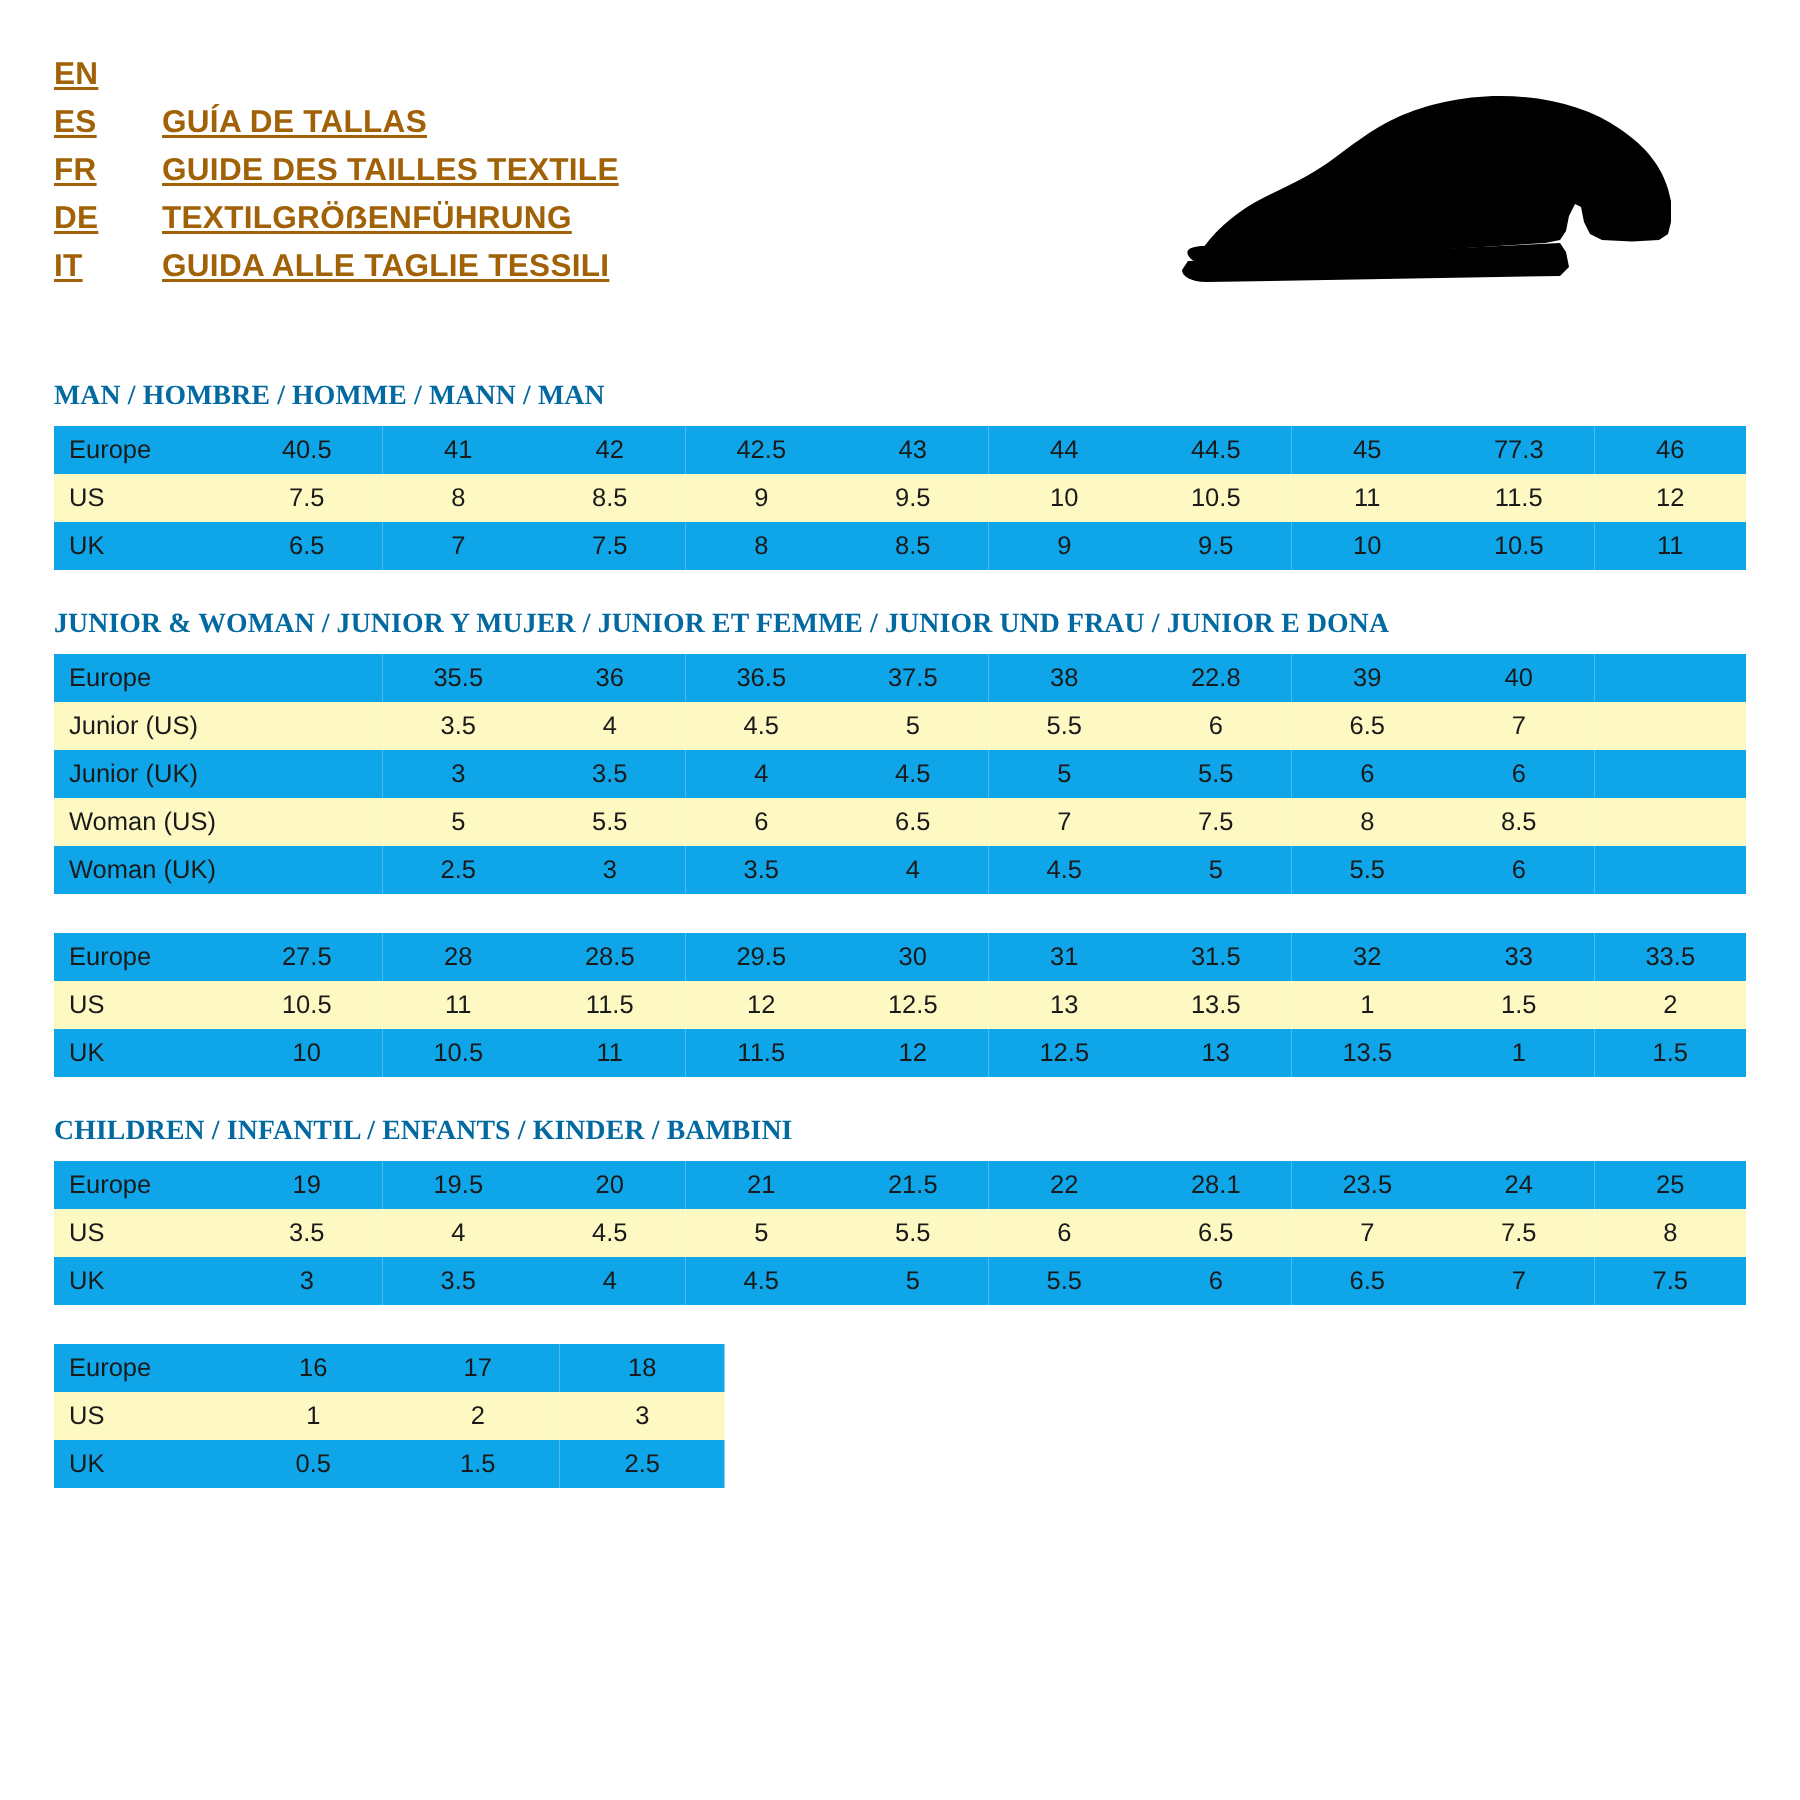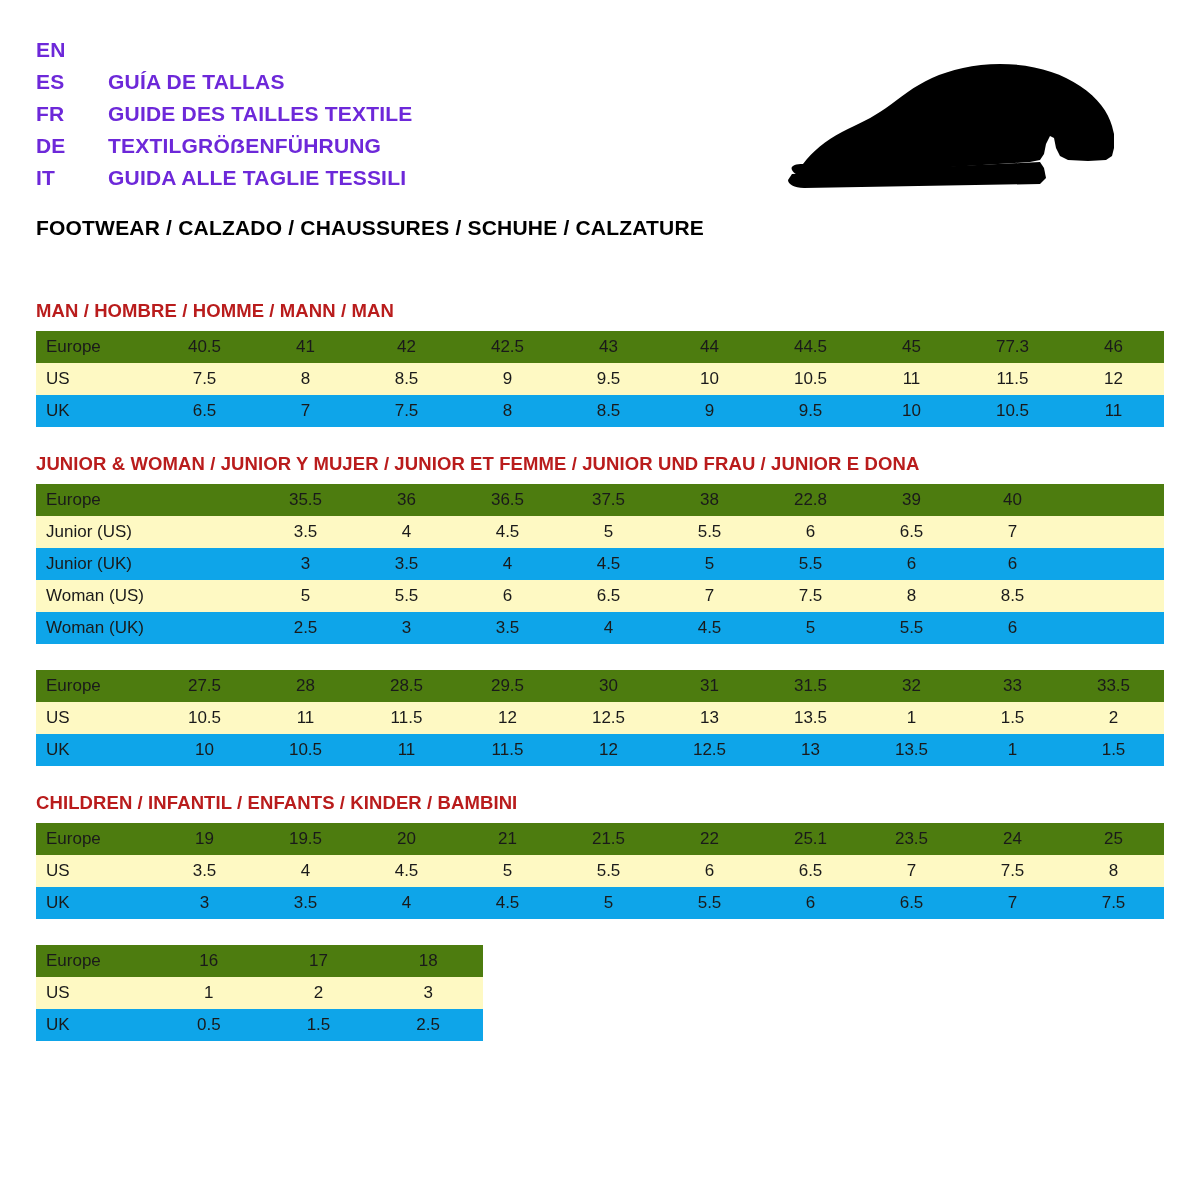--- a/index.html
+++ b/index.html
@@ -31,21 +31,22 @@
     margin: 0;
     padding: 0;
   }
   .lang-row {
     display: flex;
     align-items: flex-start;
     font-weight: bold;
     font-size: 21px;
     letter-spacing: 0.2px;
     line-height: 1.52;
-    color: #6d28d9;
+    color: #a16207;
+    text-decoration: underline;
   }
   .lang-code {
     width: 72px;
     flex: 0 0 72px;
   }
   .lang-text {
     white-space: nowrap;
   }
   .subtitle {
     margin-top: 22px;
@@ -73,22 +74,23 @@
   .sections {
     margin-top: 60px;
   }
   .section {
     margin-bottom: 26px;
   }
   .section-title {
     font-weight: bold;
     font-size: 18.5px;
     letter-spacing: 0.1px;
-    color: #b91c1c;
+    color: #0369a1;
     margin-bottom: 9px;
+    font-family: Liberation Serif, serif;
   }
   table.size-table {
     border-collapse: collapse;
     table-layout: fixed;
     font-size: 17px;
   }
   table.size-table.full {
     width: 1128px;
   }
   table.size-table td {
@@ -98,21 +100,21 @@
     vertical-align: middle;
     color: #1a1a1a;
     white-space: nowrap;
   }
   table.size-table td.rowlabel {
     text-align: left;
     padding-left: 10px;
     font-weight: normal;
   }
   tr.head td {
-    background: #4d7c0f;
+    background: #0ea5e9;
     font-weight: normal;
   }
   tr.alt-light td {
     background: #fef9c3;
   }
   tr.alt-dark td {
     background: #0ea5e9;
   }
 
   
@@ -141,21 +143,20 @@
       <li class="lang-row">
         <span class="lang-code">DE</span>
         <span class="lang-text">TEXTILGRÖẞENFÜHRUNG</span>
       </li>
       <li class="lang-row">
         <span class="lang-code">IT</span>
         <span class="lang-text">GUIDA ALLE TAGLIE TESSILI</span>
       </li>
     </ul>
 
-    <div class="subtitle">FOOTWEAR / CALZADO / CHAUSSURES / SCHUHE / CALZATURE</div>
 
     <div class="shoe-wrap">
       <svg viewBox="0 0 360 150" xmlns="http://www.w3.org/2000/svg" aria-hidden="true">
         <path fill="#000000" d="M35 108 C44 96 58 84 74 76 C90 68 104 62 118 52 C132 42 146 30 164 22 C182 14 206 8 232 8 C264 8 292 16 312 30 C330 42 340 56 344 70 L346 78 L346 92 L344 100 L338 104 L320 105 L300 104 L292 100 L288 92 L286 82 L282 80 L278 88 L276 98 L272 104 L262 106 L40 120 C32 121 26 118 24 114 C22 110 27 108 35 108 Z"></path>
         <path fill="#000000" d="M24 118 L272 106 L276 112 L278 122 L272 128 L36 132 C26 132 20 128 20 124 Z"></path>
       </svg>
     </div>
   </div>
 
   <div class="sections">
@@ -383,21 +384,21 @@
         </colgroup>
         <tbody>
           <tr class="head">
             <td class="rowlabel">Europe</td>
             <td>19</td>
             <td>19.5</td>
             <td>20</td>
             <td>21</td>
             <td>21.5</td>
             <td>22</td>
-            <td>25.1</td>
+            <td>28.1</td>
             <td>23.5</td>
             <td>24</td>
             <td>25</td>
           </tr>
           <tr class="alt-light">
             <td class="rowlabel">US</td>
             <td>3.5</td>
             <td>4</td>
             <td>4.5</td>
             <td>5</td>

